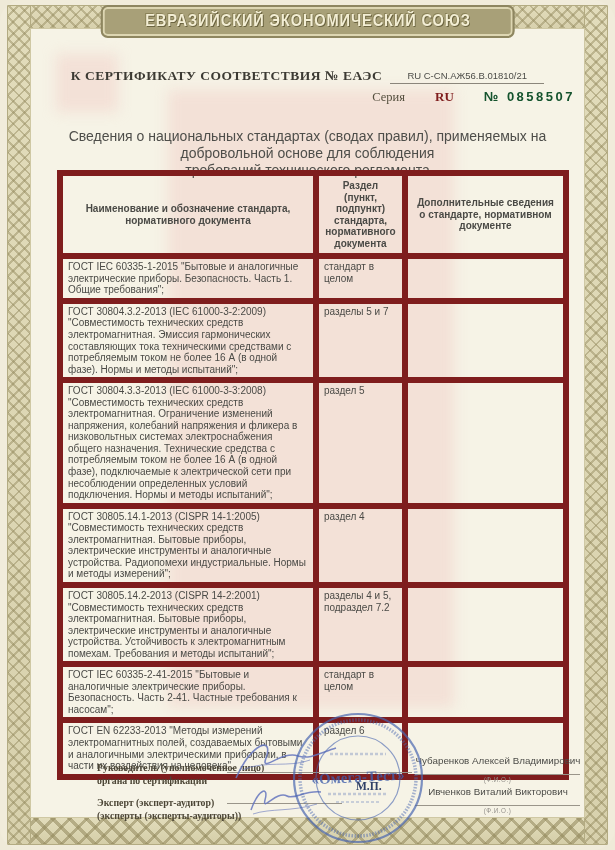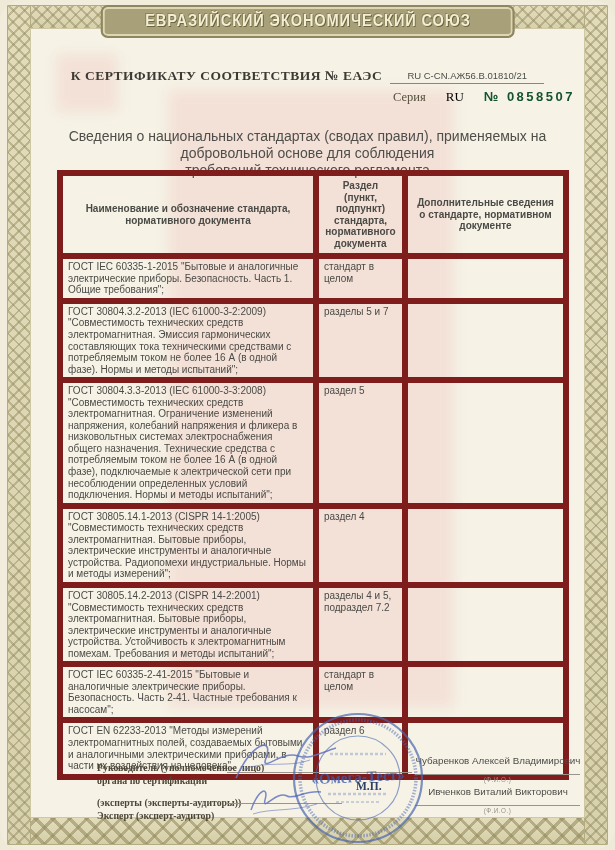--- a/index.html
+++ b/index.html
@@ -41,24 +41,24 @@
 
   
   .hdr { position:absolute; left:38px; right:38px; top:52px; z-index:3;
          font-family:"Liberation Serif", serif; color:#3c3a33; }
   .doc-title { text-align:center; font-weight:bold; font-size:20px; letter-spacing:2px; }
   .cert-line { display:flex; align-items:flex-end; justify-content:center; margin-top:16px; gap:8px; }
   .cert-prefix { font-weight:bold; font-size:13.5px; letter-spacing:.5px; white-space:nowrap; }
   .cert-number { font-family:"Liberation Sans", sans-serif; font-size:9.5px; color:#4c4c48;
                  border-bottom:1px solid #8b867b; min-width:154px; text-align:center;
                  padding:0 2px 2px; white-space:nowrap; }
-  .series-line { display:flex; justify-content:flex-end; align-items:baseline; gap:20px;
+  .series-line { display:flex; justify-content:flex-end; align-items:baseline; gap:30px;
                  margin-top:5px; padding-right:2px; }
   .series-label { font-size:12.5px; color:#55503f; }
-  .series-ru { font-weight:normal; font-size:13px; color:#000000; }
+  .series-ru { font-weight:bold; font-size:13px; color:#7f1d1d; }
   .serial-no { font-family:"Liberation Sans", sans-serif; font-weight:bold; font-size:13px;
                color:#14532d; letter-spacing:2.5px; }
   .subtitle { position:absolute; left:38px; right:38px; top:128px; z-index:3; text-align:center;
               font-size:14px; line-height:17px; color:#4e4e4a; }
 
   
   table.std { position:absolute; left:57px; top:170px; z-index:3; border-collapse:collapse;
               width:506px; table-layout:fixed; }
   table.std td, table.std th { border:6px solid #7f1d1d; vertical-align:top;
               font-size:10px; line-height:11.55px; color:#4a4a46; padding:2px 5px 2px 5px; }
@@ -172,22 +172,22 @@
       <td>ГОСТ EN 62233-2013 "Методы измерений электромагнитных полей, создаваемых бытовыми и аналогичными электрическими приборами, в части их воздействия на человека".</td>
       <td>раздел 6</td>
       <td></td>
     </tr>
   </tbody>
     </table>
 
   <div class="foot">
     <div class="sig-label lbl-head">Руководитель (уполномоченное лицо) органа по сертификации</div>
     <div class="sig-label lbl-expert">
+      <div>Эксперт (эксперт-аудитор)</div>
       <div>(эксперты (эксперты-аудиторы))</div>
-      <div>Эксперт (эксперт-аудитор)</div>
     </div>
 
     <div class="sig-line ln-head-sig"></div>
     <div class="sig-line ln-expert-sig"></div>
     <div class="sig-line ln-name1"></div>
     <div class="sig-line ln-name2"></div>
 
     <div class="sig-name nm1">Чубаренков Алексей Владимирович</div>
     <div class="fio fio1">(Ф.И.О.)</div>
     <div class="sig-name nm2">Ивченков Виталий Викторович</div>

